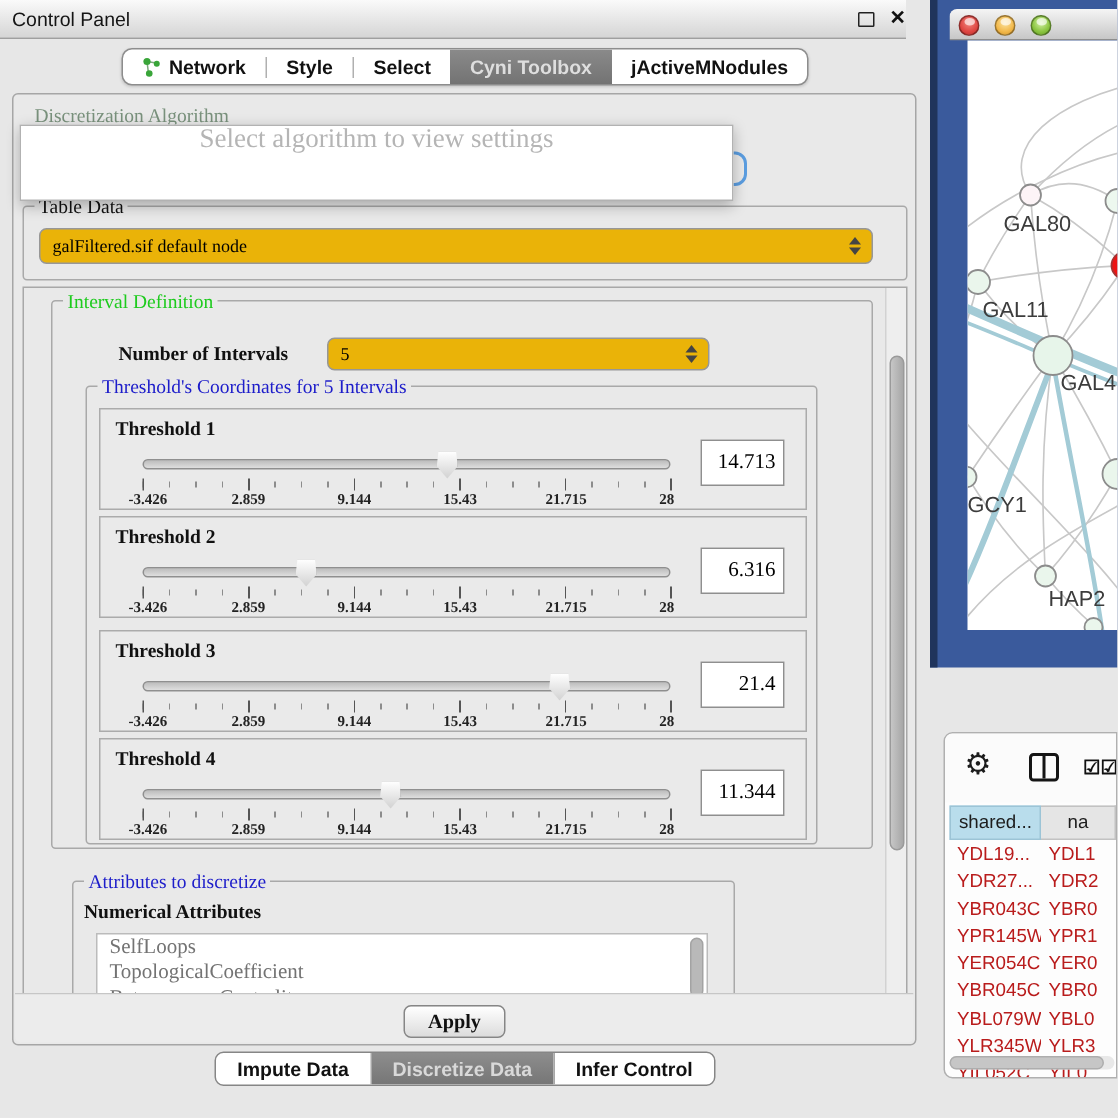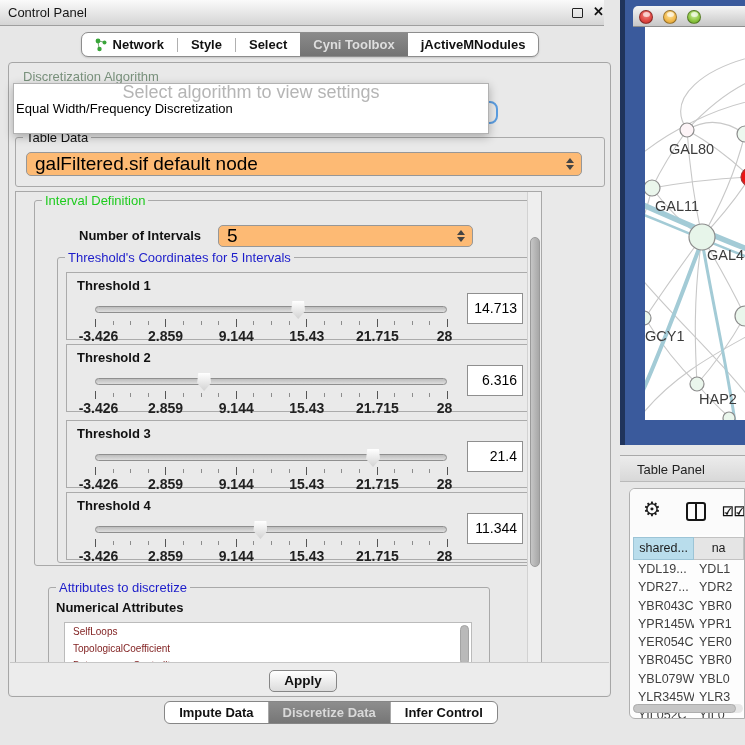--- a/index.html
+++ b/index.html
@@ -19,49 +19,49 @@
   .top-tabbar { position:absolute; left:0; top:32px; width:620px; display:flex; justify-content:center; }
   .tabgroup { display:flex; height:25px; background:#fff; border:1px solid #8d8d8d; border-radius:7px; overflow:hidden;
     box-shadow:0 1px 2px rgba(0,0,0,.15); }
   .tab { display:flex; align-items:center; gap:5px; padding:0 13px; font-size:13px; font-weight:600; color:#111; white-space:nowrap; }
   .tab.selected { background:linear-gradient(#8a8a8a,#737373); color:#dedede; }
   .tabsep { width:1px; height:14px; background:#b0b0b0; align-self:center; }
   .net-glyph { width:13px; height:14px; }
 
   
   .outer-panel { position:absolute; left:8px; top:62px; width:603px; height:635px;
-    border:1px solid #a6a6a6; border-radius:4px; background:#e9e9e9; }
+    border:1px solid #a6a6a6; border-radius:4px; background:#e9e9e9;font-family:Liberation Serif, serif; }
 
   .algo-title { position:absolute; left:22px; top:68px; font-size:13px; color:#79917c; z-index:1; }
   .algo-ring { position:absolute; left:20px; top:100px; width:477px; height:23px;
     border:2px solid #5b9de0; border-radius:8px; background:#e9e9e9; z-index:1; }
 
   .popup { position:absolute; left:12px; top:82px; width:476px; height:51px; background:#fff;
     border:1px solid #b2b2b2; box-shadow:0 3px 9px rgba(0,0,0,.28); z-index:6; }
   .popup-placeholder { text-align:center; color:#b5b5b5; font-size:18px; line-height:17px; }
   .popup-opt { font-size:13px; line-height:16px; padding-left:2px; color:#000; white-space:nowrap; }
   .popup-opt.bold { font-weight:bold; }
 
   .group { position:absolute; border:1px solid #a9a9a9; border-radius:3px; }
   .group-title { position:absolute; top:-8px; left:7px; background:#e9e9e9; padding:0 3px; font-size:13px; white-space:nowrap; }
   .gt-green { color:#1ecb1e; }
   .gt-blue  { color:#1d1dca; }
   .gt-black { color:#111; font-weight:400; }
 
   
-  .combo { position:absolute; background:#fdba74; border:1px solid #979797; border-radius:5px; font-size:19px;
+  .combo { position:absolute; background:#eab308; border:1px solid #979797; border-radius:5px; font-size:12px;
     display:flex; align-items:center; padding-left:8px; color:#000; }
   .spinner { position:absolute; right:7px; top:50%; transform:translateY(-50%); display:flex; flex-direction:column; gap:2px; }
   .spin-up    { width:0; height:0; border-left:4px solid transparent; border-right:4px solid transparent; border-bottom:5px solid #444; }
   .spin-down  { width:0; height:0; border-left:4px solid transparent; border-right:4px solid transparent; border-top:5px solid #444; }
 
   .tdata-group { left:14px; top:136px; width:590px; height:50px; }
 
   
-  .scroll-panel { position:absolute; left:14px; top:190px; width:527px; height:473px;
+  .scroll-panel { position:absolute; left:14px; top:190px; width:590px; height:473px;
     border:1px solid #a8a8a8; background:#e9e9e9; overflow:hidden;padding-left:44px; }
   .vscroll { position:absolute; right:0; top:0; width:14px; height:471px; background:#eeeeee; border-left:1px solid #d2d2d2; }
   .vthumb { position:absolute; left:2px; top:45px; width:10px; height:330px; border-radius:6px;
     background:linear-gradient(90deg,#c6c6c6,#a7a7a7); border:1px solid #9a9a9a; }
 
   .interval-group { left:18px; top:8px; width:548px; height:366px; }
   .ni-label { position:absolute; left:44px; top:27px; font-size:13px; font-weight:bold; color:#111; }
   .ni-combo { left:183px; top:24px; width:255px; height:22px; }
 
   .thr-group { position:absolute; left:22px; top:56px; width:488px; height:306px; border:1px solid #a9a9a9; border-radius:3px; }
@@ -72,37 +72,37 @@
   .sl-track { position:absolute; left:0; top:3px; width:352px; height:7px; border:1px solid #8f8f8f; border-radius:4px;
     background:linear-gradient(#bdbdbd,#dedede); }
   .sl-thumb { position:absolute; top:-2px; width:14px; height:18px;
     background:linear-gradient(#ffffff,#d2d2d2); clip-path:polygon(8% 0,92% 0,100% 55%,50% 100%,0 55%);
     filter:drop-shadow(0 0 1px #777); }
   .sl-ticks { position:absolute; left:0; top:16px; width:353px; height:8px; background-repeat:no-repeat;
     background-image:
       repeating-linear-gradient(90deg,#555 0 1px,transparent 1px 70.4px),
       repeating-linear-gradient(90deg,#8c8c8c 0 1px,transparent 1px 17.6px);
     background-size:100% 8px,100% 4px; background-position:0 0,0 2px; }
-  .sl-labels { position:absolute; left:0; top:25px; width:353px; height:11px; font-size:14px; font-weight:bold; color:#222;text-align:right; }
+  .sl-labels { position:absolute; left:0; top:25px; width:353px; height:11px; font-size:10px; font-weight:bold; color:#222;text-align:right; }
   .sl-labels span { position:absolute; transform:translateX(-50%); white-space:nowrap; }
   .thr-value { position:absolute; right:14px; top:20px; width:56px; height:31px; background:#fff; border:1px solid #8f8f8f;
     font-size:14px; text-align:right; padding-right:5px; line-height:29px; color:#000; }
 
   .attr-group { left:32px; top:395px; width:442px; height:90px; }
   .attr-list-title { position:absolute; left:40px; top:408px; font-size:13px; font-weight:bold; color:#111; }
   .attr-list { position:absolute; left:48px; top:430px; width:408px; height:60px; background:#fff; border:1px solid #bbb; overflow:hidden; }
-  .attr-item { font-size:10px; line-height:17px; padding-left:8px; color:#7f1d1d; white-space:nowrap; }
+  .attr-item { font-size:14px; line-height:17px; padding-left:8px; color:#737373; white-space:nowrap; }
   .attr-vscroll { position:absolute; right:2px; top:2px; width:9px; height:40px; background:#b9b9b9; border-radius:5px; border:1px solid #a3a3a3; }
 
   .apply-row { position:absolute; left:1px; right:1px; bottom:1px; height:33px; background:#ececec;
     border-top:1px solid #c6c6c6; border-radius:0 0 4px 4px; }
   .apply-btn { position:absolute; left:259px; top:7px; width:68px; height:22px; border:1px solid #868686; border-radius:5px;
     background:linear-gradient(#ffffff,#dcdcdc); font-size:13.5px; font-weight:600; text-align:center; line-height:20px; color:#111; }
 
-  .bottom-tabbar { position:absolute; left:0; top:701px; width:620px; display:flex; justify-content:center;margin-left:21px; }
+  .bottom-tabbar { position:absolute; left:0; top:701px; width:620px; display:flex; justify-content:center; }
   .btabs { display:flex; height:23px; background:#fff; border:1px solid #868686; border-radius:6px; overflow:hidden; }
   .btab { padding:0 14px; font-size:13px; font-weight:600; line-height:22px; color:#111; border-left:1px solid #a8a8a8; }
   .btab:first-child { border-left:none; }
   .btab.selected { background:linear-gradient(#8d8d8d,#767676); color:#d9d9d9; }
 
   
   .net-window { position:absolute; left:620px; top:0; width:125px; height:445px; background:#3a5a9c; }
   .frame-dark { position:absolute; left:0; top:0; width:5px; height:445px; background:#20345c; }
   .net-titlebar { position:absolute; left:13px; top:6px; right:0; height:21px;
     background:linear-gradient(#f5f5f5,#c7c7c7); border-bottom:1px solid #8e8e8e; border-radius:5px 0 0 0; }
@@ -119,21 +119,21 @@
     border:1px solid #b0b0b0; border-radius:6px 0 0 6px; overflow:hidden; }
   .tp-toolbar { position:absolute; left:0; top:0; right:0; height:46px; background:#fbfbfb; }
   .gear-ic { position:absolute; left:13px; top:8px; font-size:20px; color:#1c1c1c; }
   .col-ic { position:absolute; left:56px; top:13px; width:20px; height:19px; border:2px solid #151515; border-radius:3px; }
   .col-ic::after { content:""; position:absolute; left:7px; top:0; width:2px; height:15px; background:#151515; }
   .chk-ic { position:absolute; left:92px; top:15px; font-size:13px; font-weight:bold; color:#111; letter-spacing:0px; }
   .tp-table { position:absolute; left:0; top:48px; right:0; }
   .tp-hrow { display:flex; height:23px; }
   .tp-hcell1 { margin-left:3px; width:76px; background:#b9ddec; border:1px solid #9cc4d6; font-size:12.5px; text-align:center; line-height:21px; color:#1c1c1c; }
   .tp-hcell2 { width:62px; background:#e5e5e5; border:1px solid #c2c2c2; border-left:none; font-size:12.5px; text-align:center; line-height:21px; color:#1c1c1c; }
-  .tp-row { display:flex; height:18.3px; font-size:12.5px; color:#404040;align-items:flex-end; }
+  .tp-row { display:flex; height:18.3px; font-size:12.5px; color:#b91c1c;align-items:flex-end; }
   .tp-c1 { margin-left:3px; width:76px; padding-left:5px; white-space:nowrap; overflow:hidden; line-height:18.3px; }
   .tp-c2 { width:62px; padding-left:5px; white-space:nowrap; overflow:hidden; line-height:18.3px; }
   .hscroll { position:absolute; left:3px; bottom:5px; width:110px; height:9px; background:#e8e8e8; border-radius:5px; }
   .hthumb { position:absolute; left:0; top:0; width:94%; height:9px; background:#c6c6c6; border:1px solid #adadad; border-radius:5px; }
 </style>
 </head>
 <body>
 
 <div id="stage">
 
@@ -174,21 +174,20 @@
       </div>
     </div>
 
     <div class="outer-panel">
 
       <div class="algo-title" style="left:14px; top:6px; position:absolute;">Discretization Algorithm</div>
       <div class="algo-ring" style="left:12px; top:38px;"></div>
 
       <div class="popup" style="left:4px; top:20px;">
         <div class="popup-placeholder">Select algorithm to view settings</div>
-        <div class="popup-opt">Equal Width/Frequency Discretization</div>
       </div>
 
       <div class="group tdata-group" style="left:6px; top:74px;">
         <div class="group-title gt-black">Table Data</div>
         <div class="combo" style="left:10px; top:14px; width:556px; height:24px;">
           <span>galFiltered.sif default node</span>
           <div class="spinner">
               <div class="spin-up"></div>
               <div class="spin-down"></div>
             </div>
@@ -374,23 +373,20 @@
           <text x="10" y="184">GAL11</text>
           <text x="62" y="233">GAL4</text>
           <text x="0" y="314">GCY1</text>
           <text x="107" y="314">H</text>
           <text x="54" y="377">HAP2</text>
         </g>
       </svg>
     </div>
   </div>
 
-  <div class="tp-header">
-    <div class="tp-header-title">Table Panel</div>
-  </div>
 
   <div class="table-panel">
     <div class="tp-toolbar">
       <div class="gear-ic">⚙</div>
       <div class="col-ic"></div>
       <div class="chk-ic">☑☑</div>
     </div>
     <div class="tp-table">
       <div class="tp-hrow">
         <div class="tp-hcell1">shared...</div>

